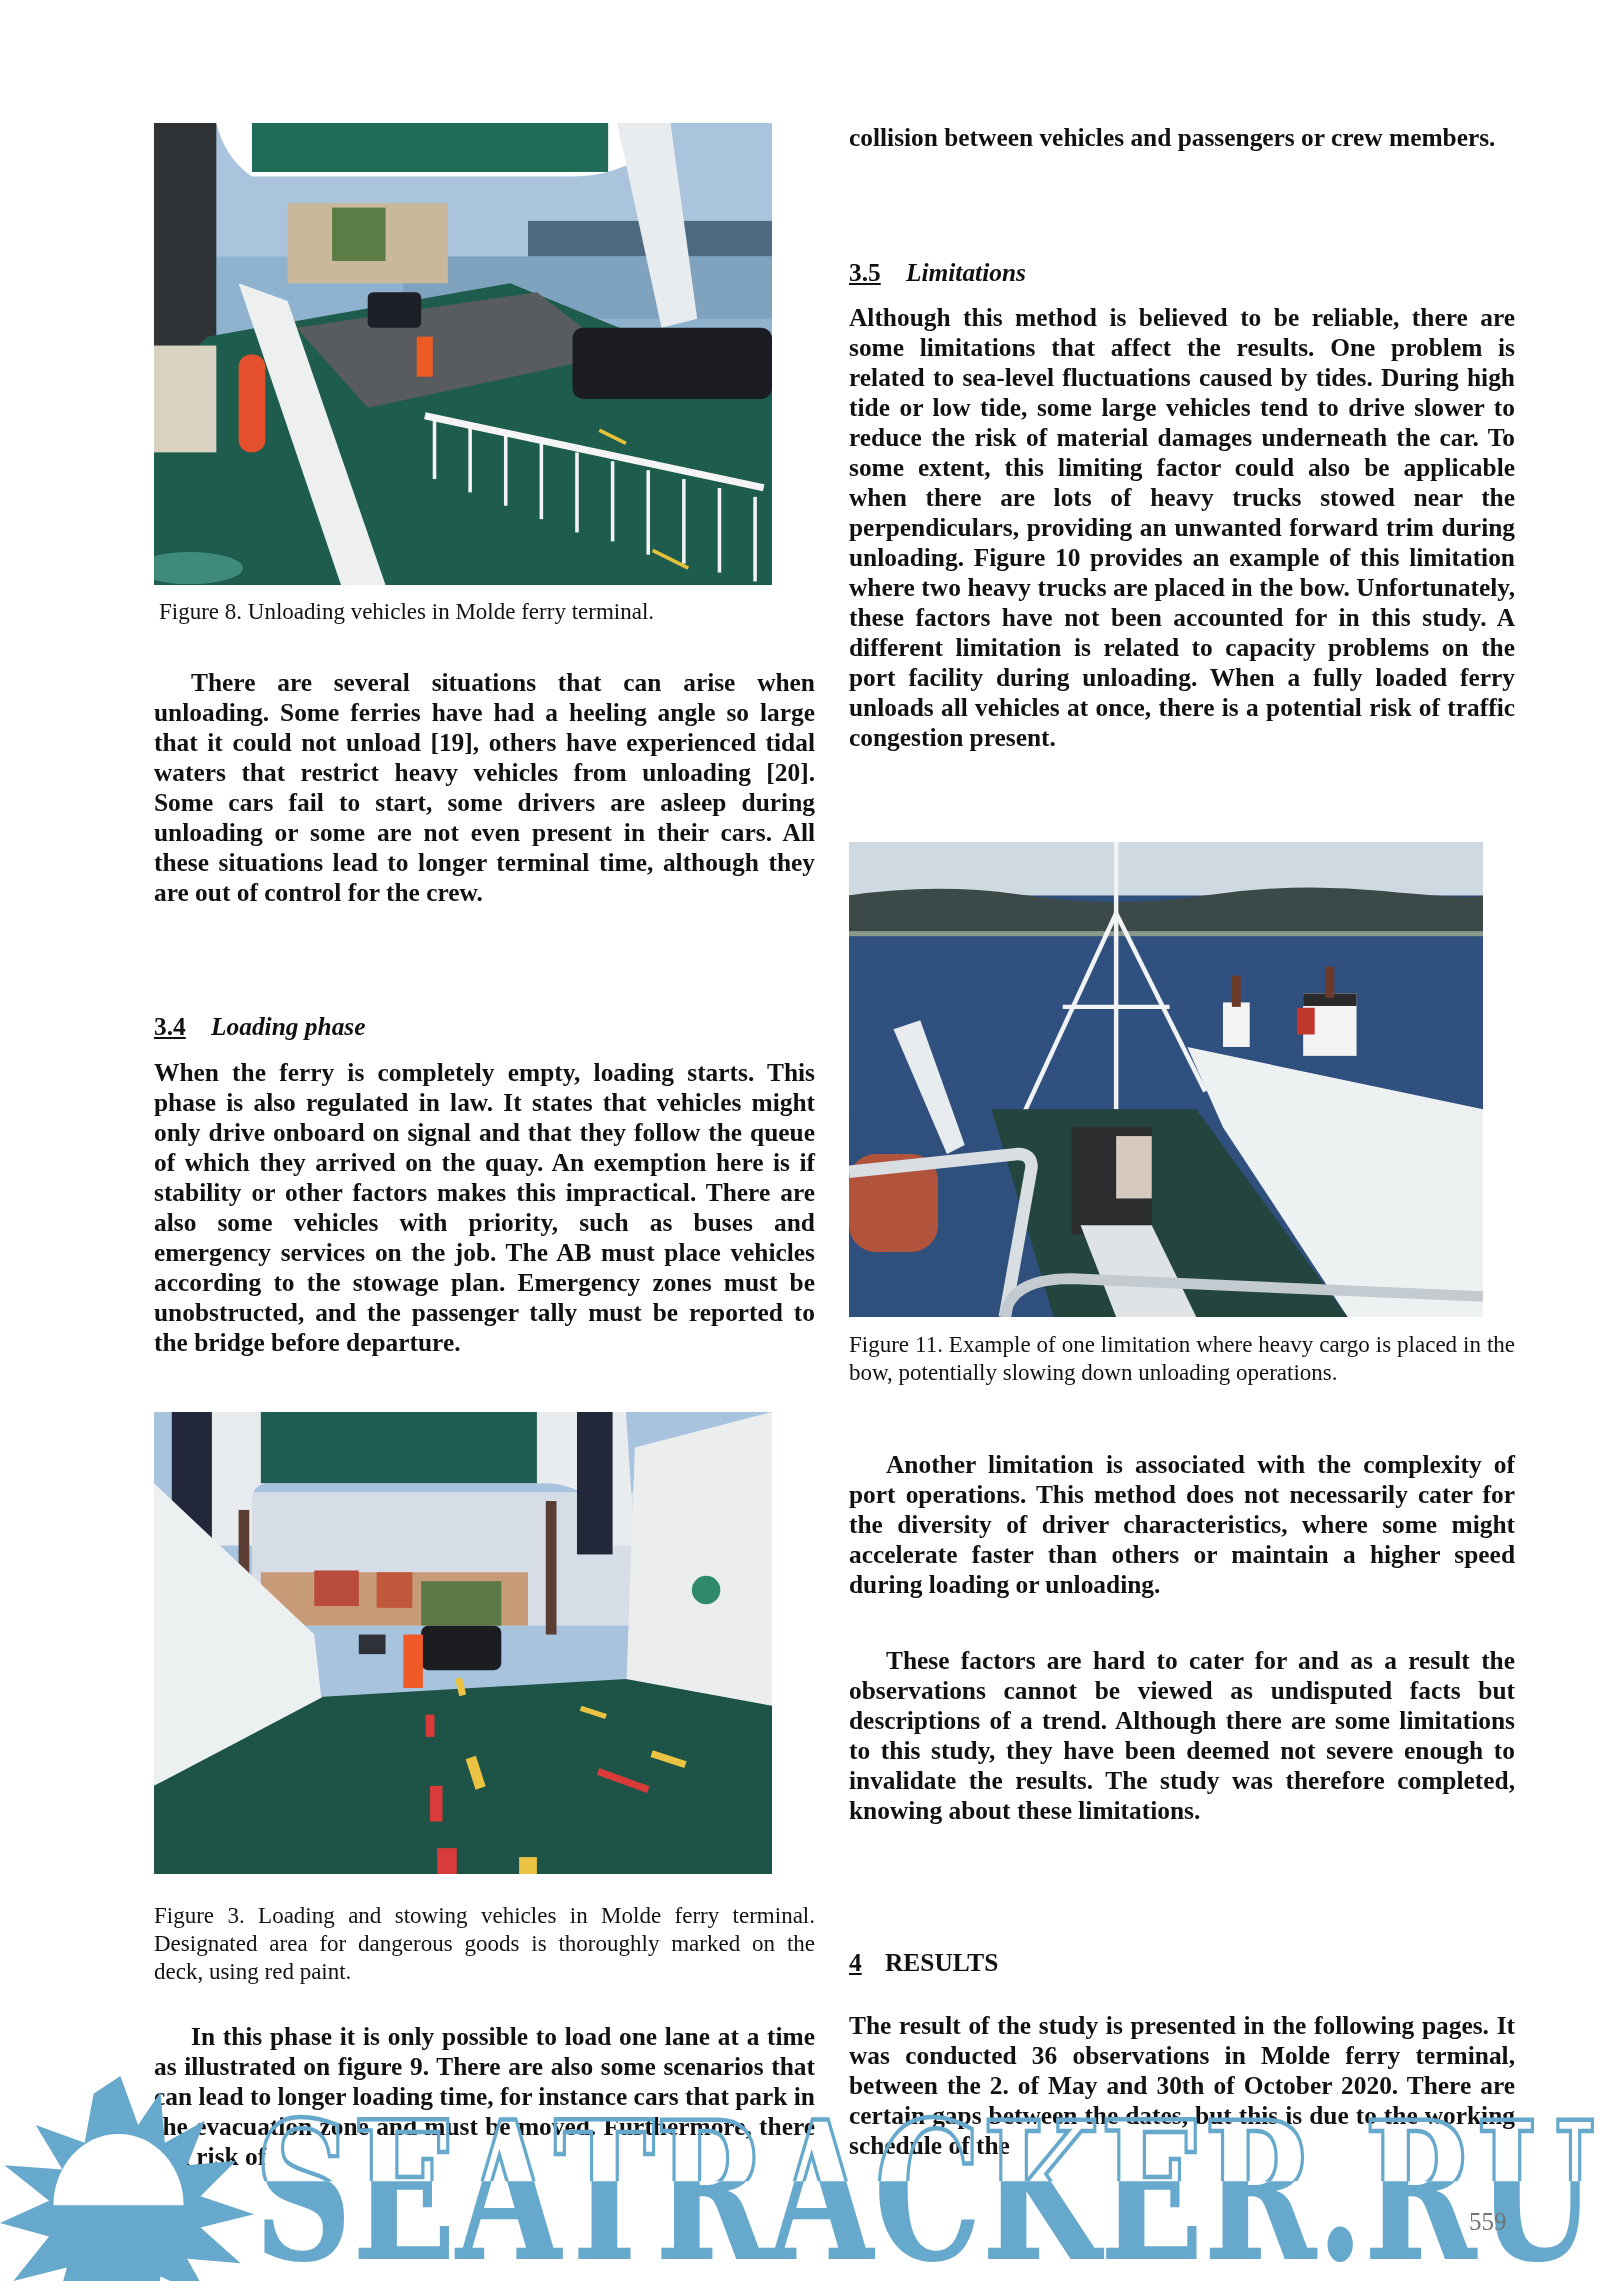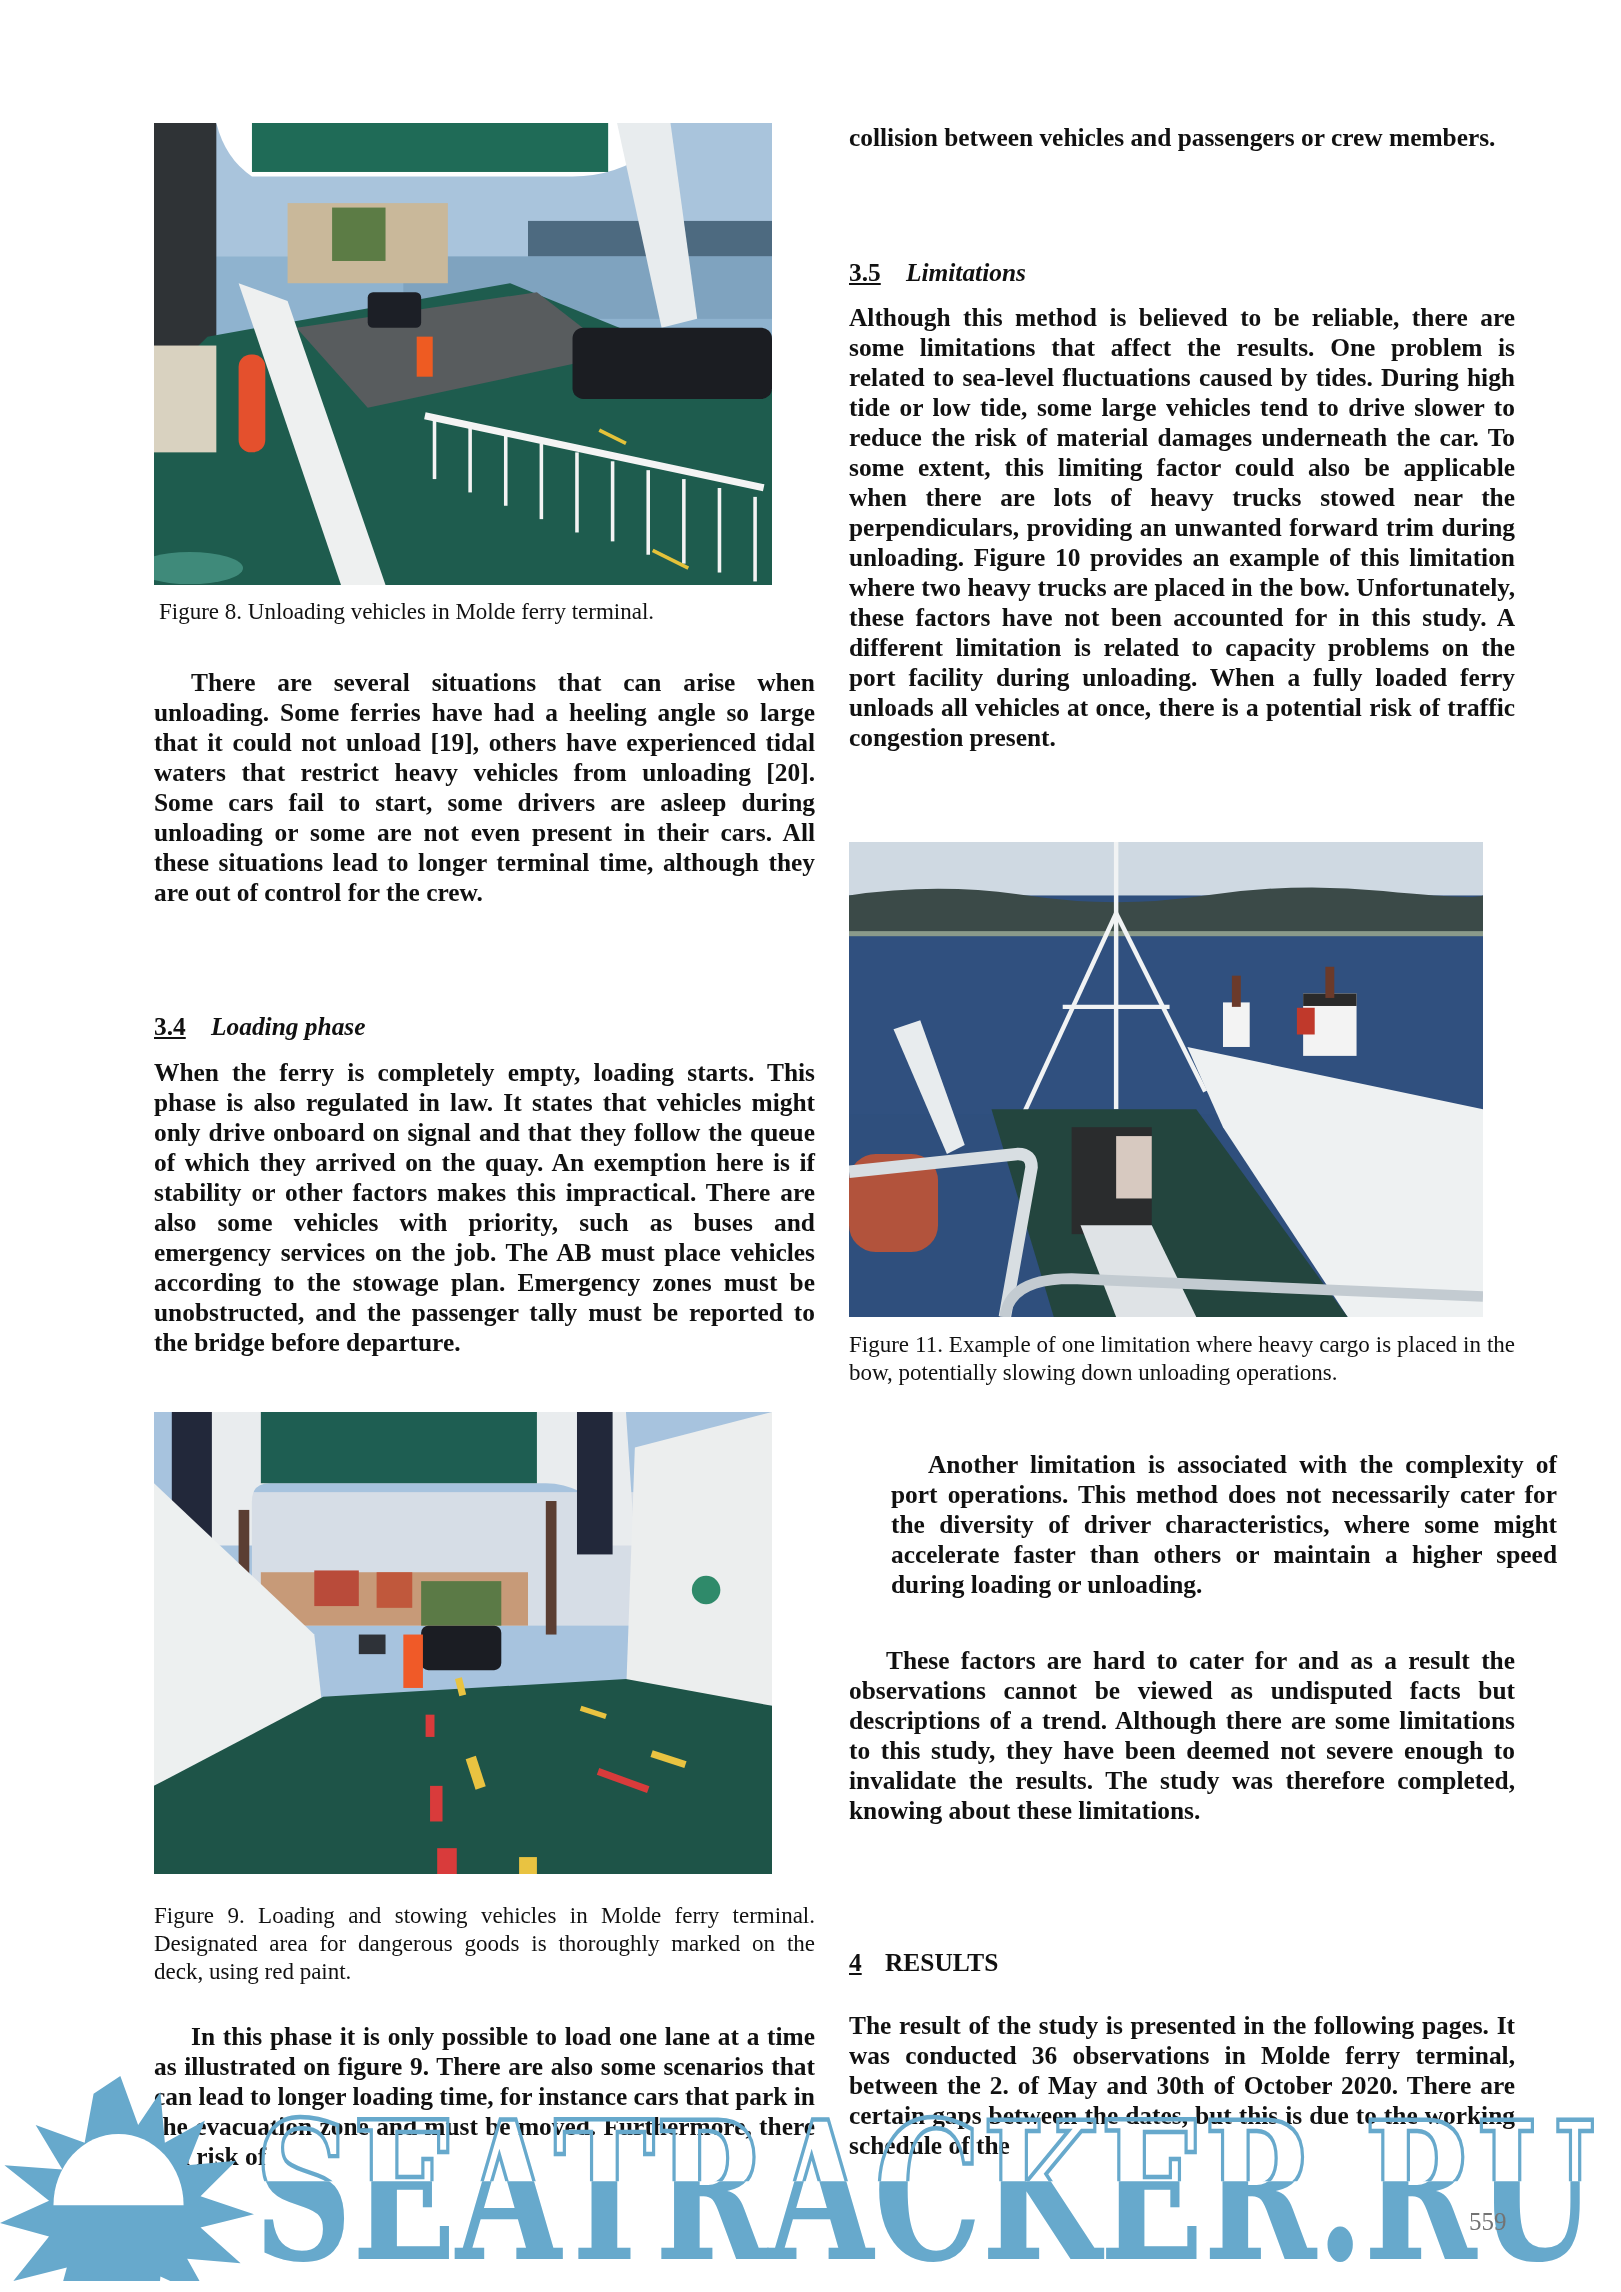--- a/index.html
+++ b/index.html
@@ -138,21 +138,21 @@
       </g>
       <g fill="#d93b3b">
         <rect x="305" y="340" width="10" height="25"></rect>
         <rect x="310" y="420" width="14" height="40"></rect>
         <rect x="318" y="490" width="22" height="29"></rect>
         <rect x="500" y="400" width="60" height="8" transform="rotate(20 500 400)"></rect>
       </g>
       <circle cx="620" cy="200" r="16" fill="#2f8a6a"></circle>
     </svg>
   </div>
-  <p class="caption block" style="left:154px; top:1902px; width:661px;">Figure 9. Loading and stowing vehicles in Molde ferry terminal. Designated area for dangerous goods is thoroughly marked on the deck, using red paint.</p>
+  <p class="caption block" style="left:154px; top:1902px; width:661px;">Figure 3. Loading and stowing vehicles in Molde ferry terminal. Designated area for dangerous goods is thoroughly marked on the deck, using red paint.</p>
 
   <p class="para indent block" style="left:154px; top:2021px; width:661px;">In this phase it is only possible to load one lane at a time as illustrated on figure 9. There are also some scenarios that can lead to longer loading time, for instance cars that park in the evacuation zone and must be moved. Furthermore, there is a risk of</p>
 
   <p class="para block" style="left:849px; top:122px; width:666px;">collision between vehicles and passengers or crew members.</p>
 
   <h3 class="heading block" style="left:849px; top:257px;">
     <span class="num">3.5</span><span class="title">Limitations</span>
   </h3>
 
   <p class="para block" style="left:849px; top:302px; width:666px;">Although this method is believed to be reliable, there are some limitations that affect the results. One problem is related to sea-level fluctuations caused by tides. During high tide or low tide, some large vehicles tend to drive slower to reduce the risk of material damages underneath the car. To some extent, this limiting factor could also be applicable when there are lots of heavy trucks stowed near the perpendiculars, providing an unwanted forward trim during unloading. Figure 10 provides an example of this limitation where two heavy trucks are placed in the bow. Unfortunately, these factors have not been accounted for in this study. A different limitation is related to capacity problems on the port facility during unloading. When a fully loaded ferry unloads all vehicles at once, there is a potential risk of traffic congestion present.</p>
@@ -182,21 +182,21 @@
       <polygon points="160,300 390,300 560,533 230,533" fill="#23453e"></polygon>
       <rect x="250" y="320" width="90" height="120" fill="#2a2c2d"></rect>
       <rect x="300" y="330" width="40" height="70" fill="#d7c9c0"></rect>
       <polygon points="260,430 340,430 390,533 300,533" fill="#dfe3e6"></polygon>
       <path d="M0,370 L190,350 Q205,350 205,365 L175,533" stroke="#d8dee2" stroke-width="14" fill="none"></path>
       <path d="M175,533 Q180,490 250,490 L712,510" stroke="#c3cbd1" stroke-width="12" fill="none"></path>
     </svg>
   </div>
   <p class="caption block" style="left:849px; top:1331px; width:666px;">Figure 11. Example of one limitation where heavy cargo is placed in the bow, potentially slowing down unloading operations.</p>
 
-  <p class="para indent block" style="left:849px; top:1449px; width:666px;margin-left:42px;">Another limitation is associated with the complexity of port operations. This method does not necessarily cater for the diversity of driver characteristics, where some might accelerate faster than others or maintain a higher speed during loading or unloading.</p>
+  <p class="para indent block" style="left:849px; top:1449px; width:666px;">Another limitation is associated with the complexity of port operations. This method does not necessarily cater for the diversity of driver characteristics, where some might accelerate faster than others or maintain a higher speed during loading or unloading.</p>
 
   <p class="para indent block" style="left:849px; top:1645px; width:666px;">These factors are hard to cater for and as a result the observations cannot be viewed as undisputed facts but descriptions of a trend. Although there are some limitations to this study, they have been deemed not severe enough to invalidate the results. The study was therefore completed, knowing about these limitations.</p>
 
   <h3 class="heading results block" style="left:849px; top:1947px;">
     <span class="num">4</span><span class="title" style="font-style:normal">RESULTS</span>
   </h3>
 
   <p class="para block" style="left:849px; top:2010px; width:666px;">The result of the study is presented in the following pages. It was conducted 36 observations in Molde ferry terminal, between the 2. of May and 30th of October 2020. There are certain gaps between the dates, but this is due to the working schedule of the</p>
 
   <div class="watermark">

